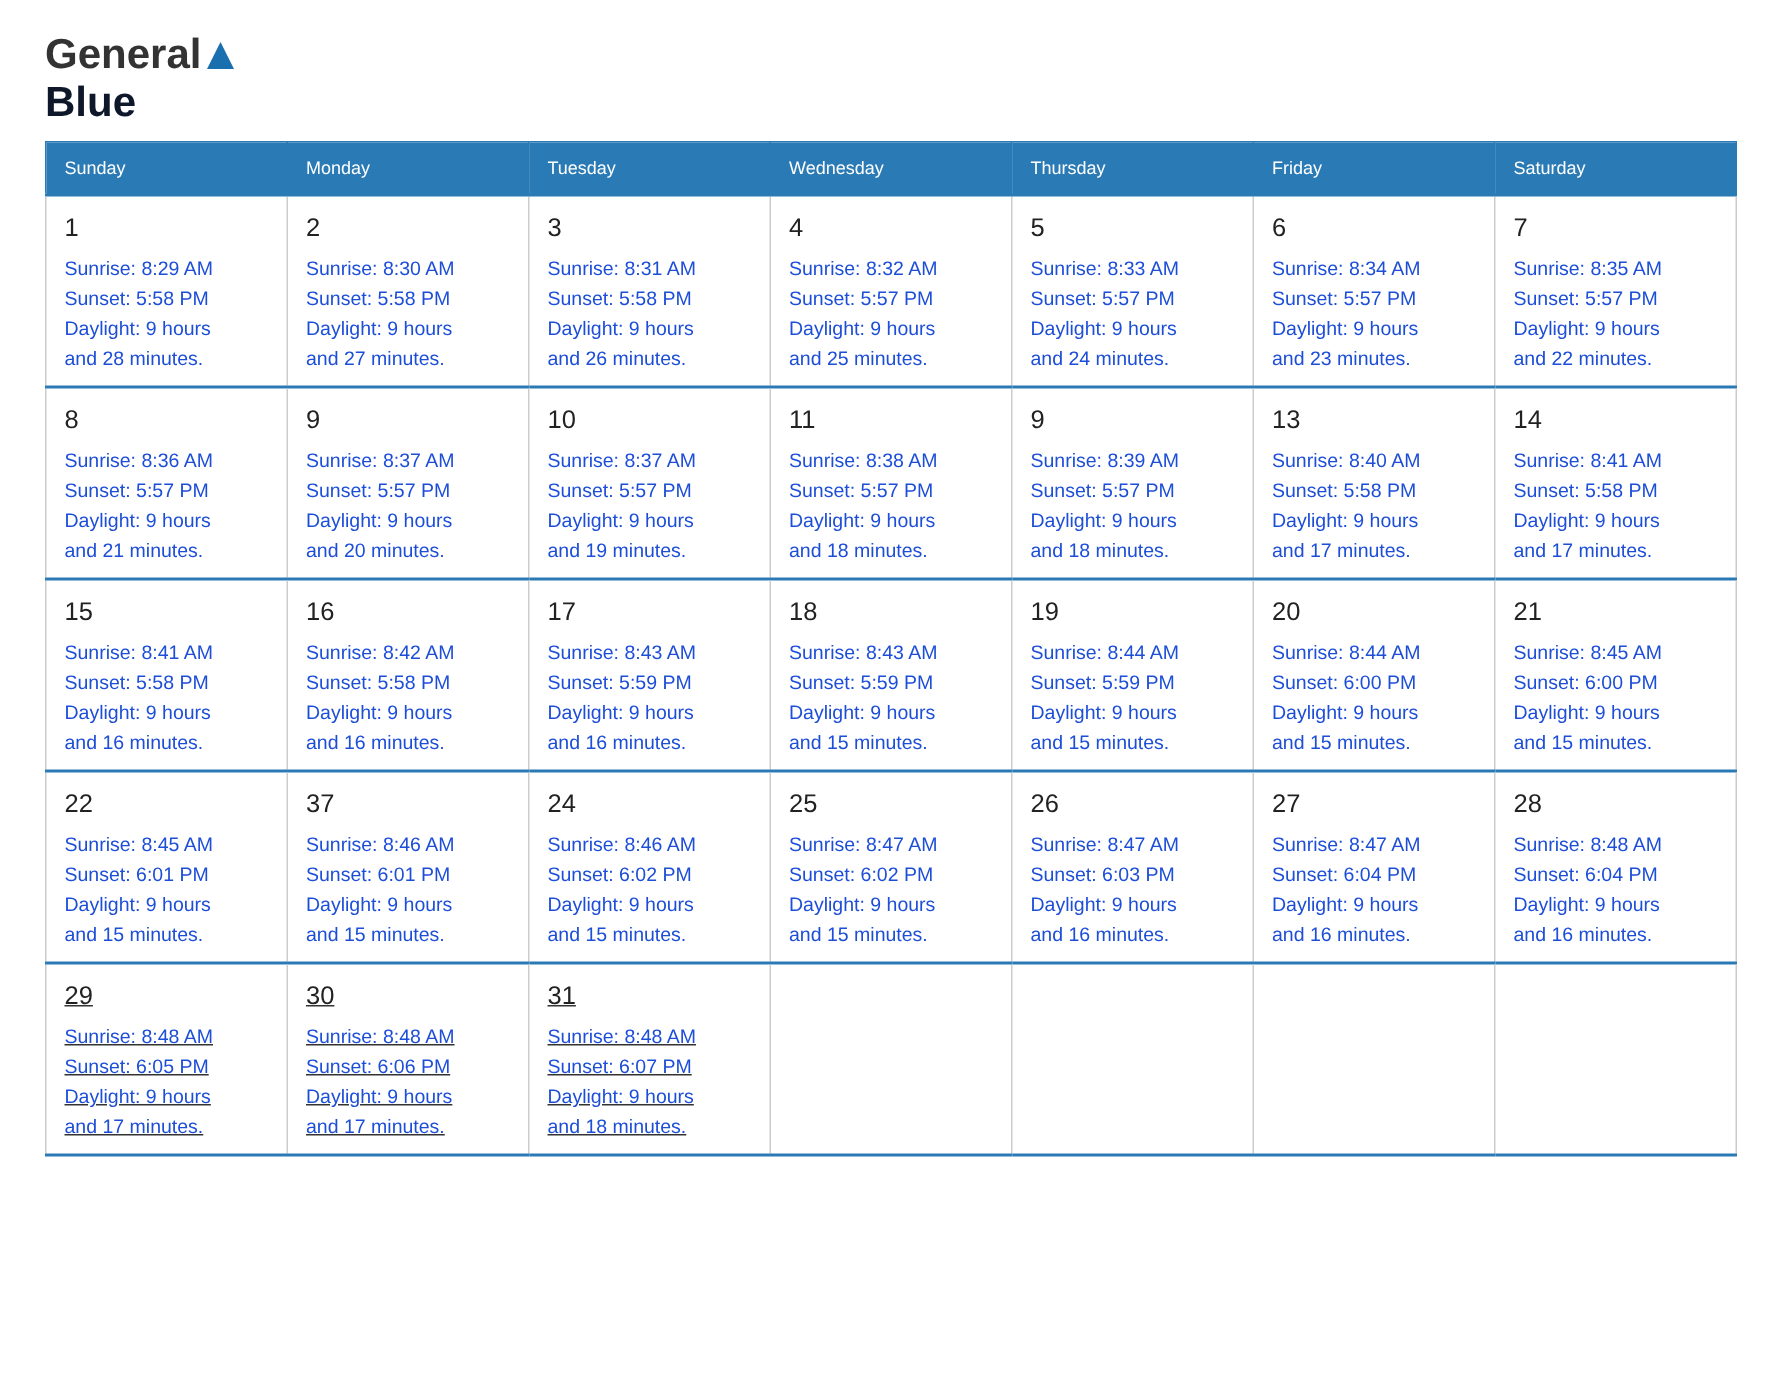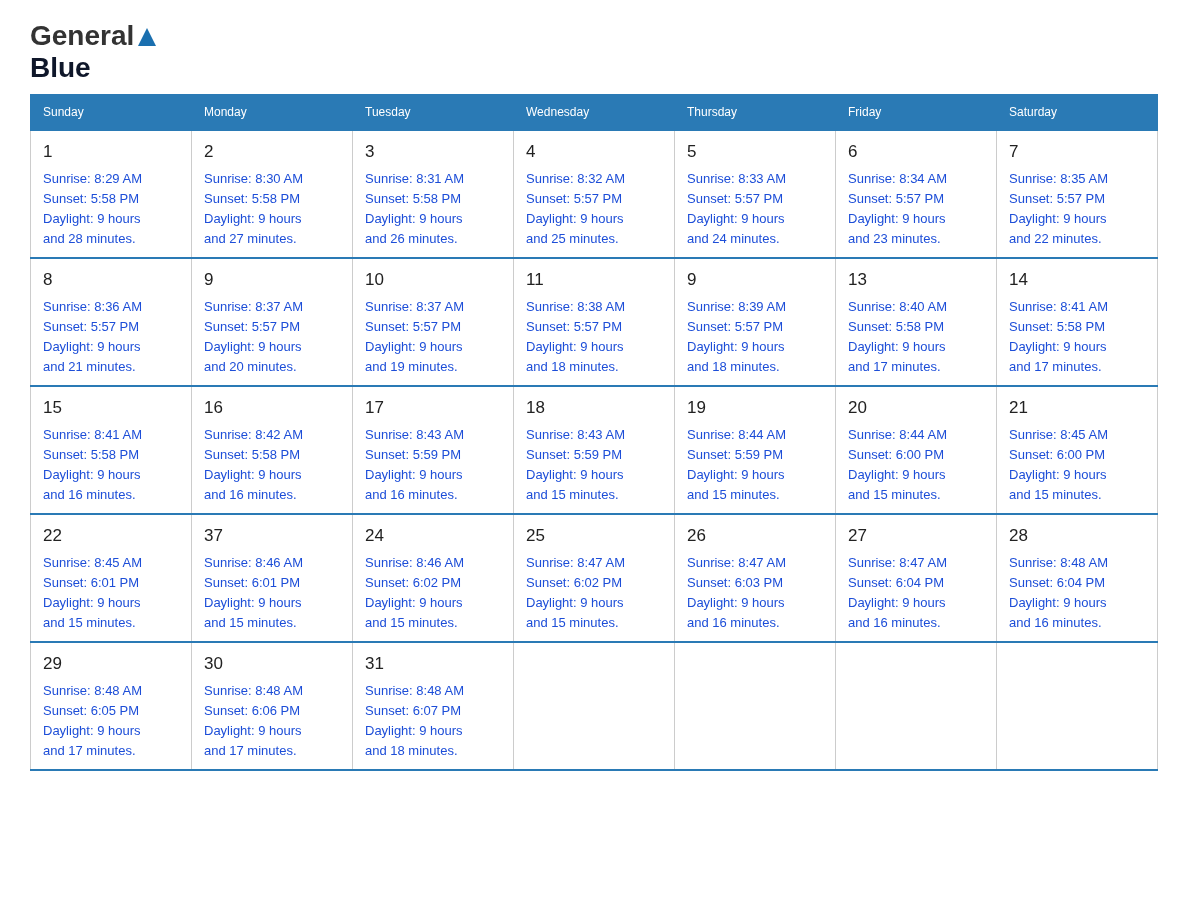--- a/index.html
+++ b/index.html
@@ -72,20 +72,21 @@
       min-height: 110px;
       font-size: 13px;
       line-height: 1.5;
       color: #333;
     }
     .calendar-table tr td {
       border-bottom: 2px solid #2a7ab5;
     }
     .calendar-table tbody tr:last-child td {
       border-bottom: 2px solid #2a7ab5;
+      text-decoration: underline;
     }
     .day-number {
       font-size: 17px;
       font-weight: 400;
       display: block;
       margin-bottom: 4px;
       color: #222;
     }
     .day-info {
       font-size: 13px;

